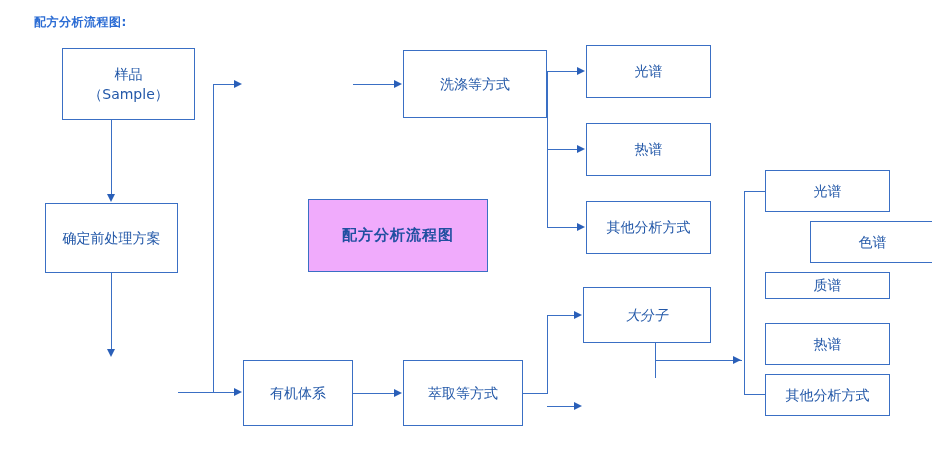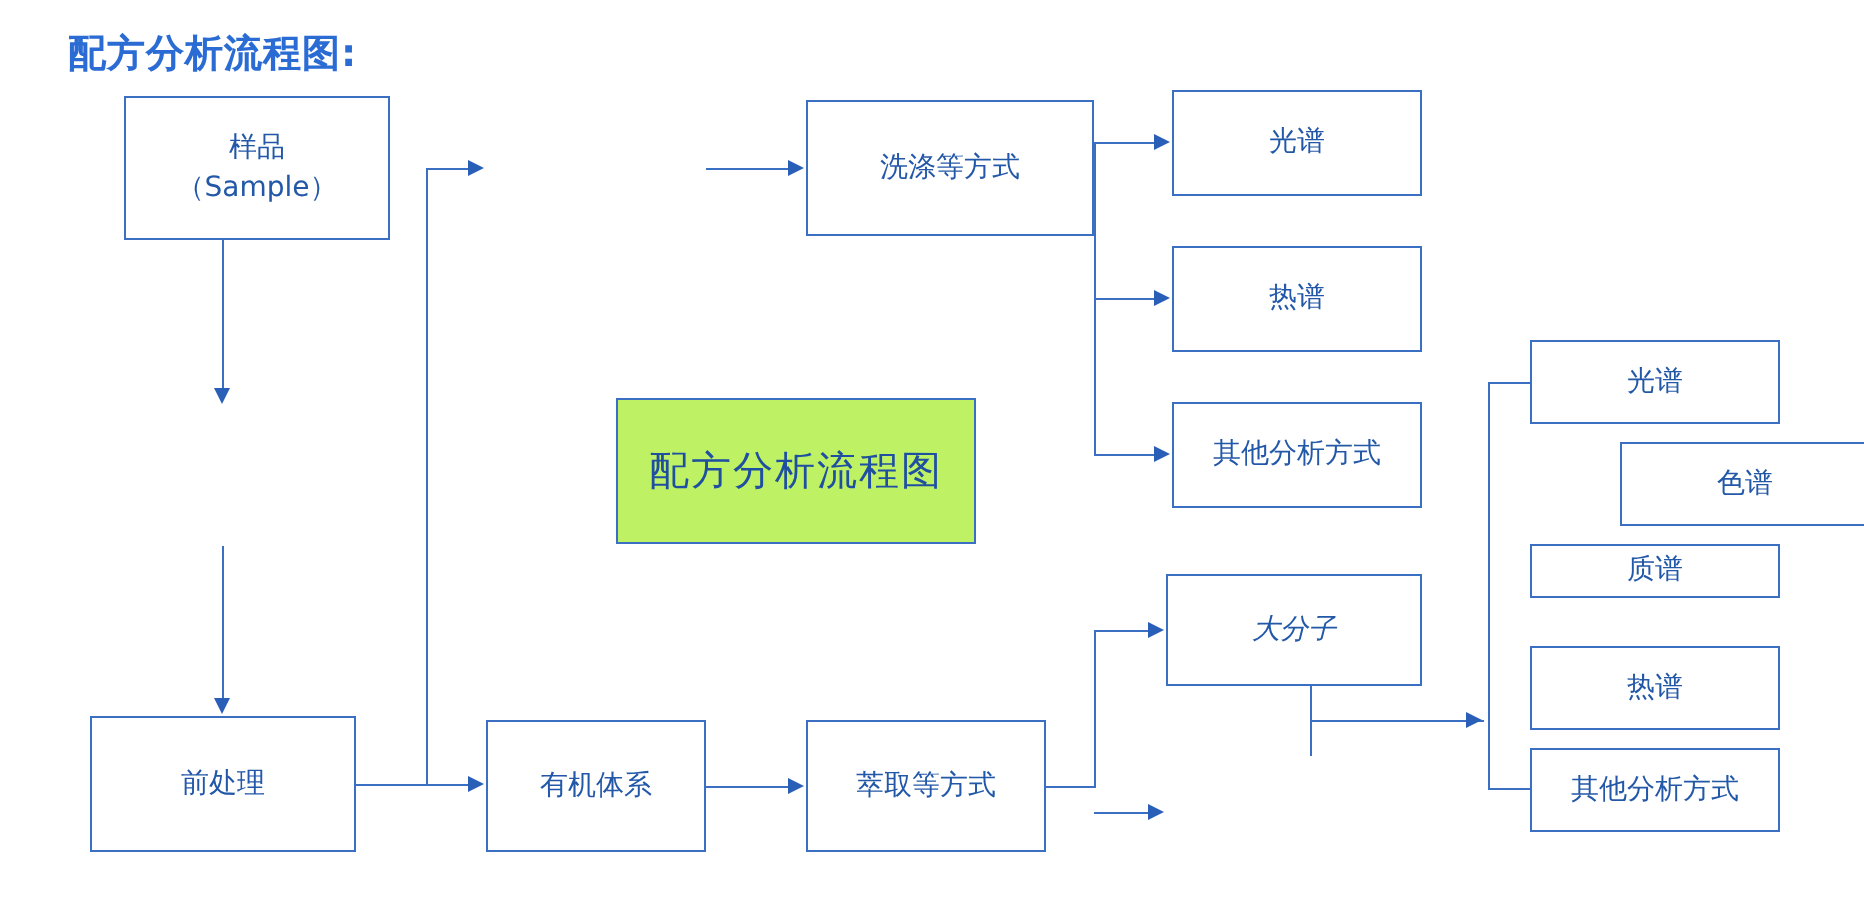--- a/index.html
+++ b/index.html
@@ -14,21 +14,21 @@
     position: relative;
     width: 932px;
     height: 460px;
     background: #ffffff;
     overflow: hidden;
   }
   .title {
     position: absolute;
     left: 34px;
     top: 14px;
-    font-size: 19px;
+    font-size: 12px;
     font-weight: bold;
     color: #2b6cd4;
     letter-spacing: 0.5px;
     white-space: nowrap;
   }
   .node {
     position: absolute;
     box-sizing: border-box;
     border: 1.4px solid #3a6fc4;
     background: #ffffff;
@@ -40,27 +40,27 @@
     font-size: 14px;
     line-height: 1.45;
     white-space: pre-line;
     z-index: 2;
   }
   .node.small { font-size: 14px; }
   .watermark {
     position: absolute;
     box-sizing: border-box;
     border: 1.4px solid #3a6fc4;
-    background: #bef264;
+    background: #f0abfc;
     display: flex;
     align-items: center;
     justify-content: center;
     color: #1f4fa0;
-    font-weight: normal;
-    font-size: 20px;
+    font-weight: bold;
+    font-size: 15px;
     letter-spacing: 1px;
     z-index: 2;
   }
   .ln {
     position: absolute;
     background: #3a6fc4;
     z-index: 1;
   }
   .ln.h { height: 1.4px; }
   .ln.v { width: 1.4px; }
@@ -84,22 +84,22 @@
 </head>
 <body>
 
 <div id="canvas">
 
   <div class="title">配方分析流程图:</div>
 
   <div class="node" style="left:62px;  top:48px;  width:133px; height:72px;">样品
 （Sample）</div>
 
+  <div class="node" style="left:45px;  top:203px; width:133px; height:70px;">确定前处理方案</div>
 
-  <div class="node" style="left:45px;  top:358px; width:133px; height:68px;">前处理</div>
 
 
   <div class="node" style="left:403px; top:50px;  width:144px; height:68px;">洗涤等方式</div>
 
   <div class="node" style="left:243px; top:360px; width:110px; height:66px;">有机体系</div>
 
   <div class="node" style="left:403px; top:360px; width:120px; height:66px;">萃取等方式</div>
 
   <div class="node" style="left:583px; top:287px; width:128px; height:56px;font-style:italic;">大分子</div>
 

